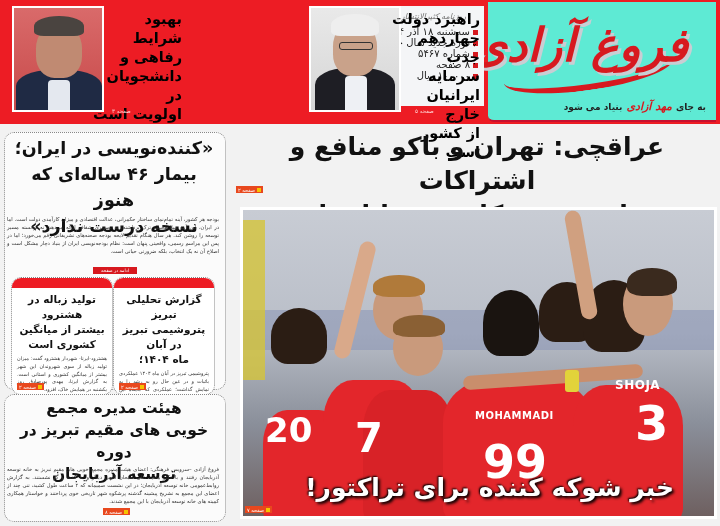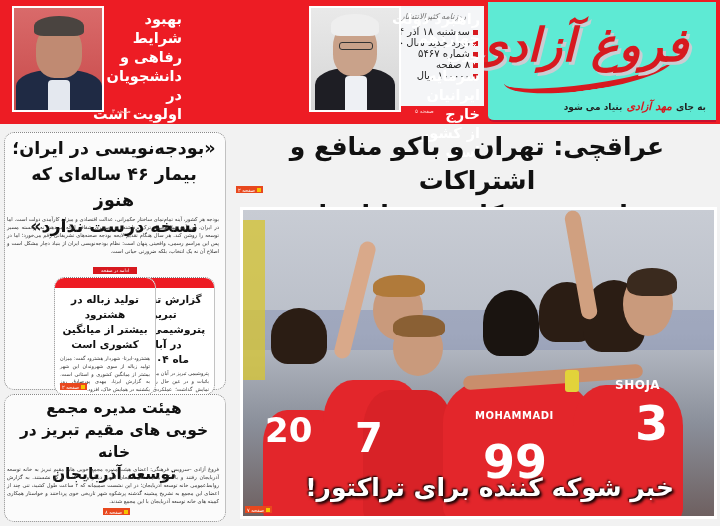--- a/index.html
+++ b/index.html
@@ -15,21 +15,21 @@
   .tagline { position: absolute; right: 10px; top: 98px; font-size: 9px; font-weight: bold; color: #222; white-space: nowrap; display: flex; align-items: center; gap: 4px; }
   .tagline .brand { color: #d7191f; font-style: italic; font-family: "DejaVu Serif", serif; font-size: 11px; }
 
   .info-box { position: absolute; left: 372px; top: 6px; width: 112px; height: 100px; background: #f4f5f7; border-radius: 6px 0 0 6px; padding: 6px 6px 0 0; }
   .info-title { font-family: "DejaVu Serif", serif; font-style: italic; font-size: 8px; color: #777; text-align: center; margin-bottom: 5px; }
   .info-line { font-size: 10px; color: #222; line-height: 11px; text-align: right; white-space: nowrap; }
   .info-line::before { content: ""; display: inline-block; width: 5px; height: 5px; background: #d7191f; margin-left: 3px; vertical-align: middle; }
 
   .teaser { position: absolute; top: 6px; height: 108px; }
   .teaser .photo { position: absolute; top: 0; width: 92px; height: 106px; border: 2px solid #fff; overflow: hidden; }
-  .teaser .headline { position: absolute; top: 4px; font-size: 14.5px; font-weight: bold; color: #ffffff; line-height: 19px; text-align: right; width: 90px; }
+  .teaser .headline { position: absolute; top: 4px; font-size: 14.5px; font-weight: bold; color: #000000; line-height: 19px; text-align: right; width: 90px; }
   .teaser .pageref { position: absolute; bottom: 0; font-size: 5.5px; color: #ffd5d5; }
   .t1 { right: 238px; width: 175px; }
   .t1 .photo { left: 2px; background: linear-gradient(#e9e9e9, #d5d5d5); }
   .t1 .headline { right: 2px; }
   .t1 .pageref { left: 108px; }
   .t2 { left: 4px; width: 180px; }
   .t2 .photo { left: 8px; background: linear-gradient(#d96a6a, #c84a4a); }
   .t2 .headline { right: 2px; }
   .t2 .pageref { left: 108px; }
 
@@ -60,21 +60,21 @@
   .body-text { font-size: 5.2px; color: #333; line-height: 8px; text-align: justify; }
   .s1-body { position: absolute; right: 6px; top: 82px; width: 212px; }
   .red-tab { position: absolute; left: 88px; top: 134px; width: 44px; height: 7px; background: #d7191f; color: #fff; font-size: 4.5px; text-align: center; line-height: 7px; }
 
   .subbox { position: absolute; top: 144px; width: 102px; height: 118px; background: #fff; border: 1.5px dotted #888; border-radius: 10px; overflow: hidden; }
   .subbox .cap { height: 10px; background: #ed1c24; }
   .subbox .sh { font-size: 10.5px; font-weight: bold; color: #111; text-align: center; line-height: 15px; padding: 4px 3px 0; }
   .subbox .sb { font-size: 5px; color: #333; line-height: 7.8px; padding: 3px 5px 0; text-align: justify; }
   .subbox .spref { position: absolute; left: 5px; bottom: 4px; }
   .sub-right { right: 10px; }
-  .sub-left { left: 6px; margin-left: 43px; }
+  .sub-left { left: 6px; }
 
   .story3 { left: 4px; top: 266px; width: 222px; height: 128px; }
   .s3-head { position: absolute; right: 6px; top: 2px; width: 210px; text-align: center; font-size: 15.5px; font-weight: bold; color: #111; line-height: 22px; }
   .s3-body { position: absolute; right: 6px; top: 70px; width: 212px; }
   .s3-pref { position: absolute; left: 98px; top: 113px; }
 </style>
 </head>
 <body>
 
 <div class="masthead">
@@ -178,21 +178,21 @@
 
     <div class="photo-caption">خبر شوکه کننده برای تراکتور!</div>
     <div class="photo-pref pref">صفحه ۷</div>
   </div>
 </div>
 
 <div class="left-col">
 
   <div class="box-dotted story1">
     <div class="s1-head">
-      <div>«بودجه‌نویسی در ایران؛</div>
+      <div>«کننده‌نویسی در ایران؛</div>
       <div>بیمار ۴۶ ساله‌ای که هنوز</div>
       <div>نسخه درست ندارد»</div>
     </div>
     <div class="s1-body body-text">بودجه هر کشور، آینه تمام‌نمای ساختار حکمرانی، عدالت اقتصادی و میزان کارآمدی دولت است. اما در ایران، این آینه سال‌هاست ترک برداشته؛ نه تصویری شفاف ارائه می‌دهد، نه توانسته مسیر توسعه را روشن کند. هر سال هنگام تقدیم لایحه بودجه صحنه‌های تشریفاتی رقم می‌خورد؛ اما در پس این مراسم رسمی، واقعیتی پنهان است: نظام بودجه‌نویسی ایران از بنیاد دچار مشکل است و اصلاح آن نه یک انتخاب، بلکه ضرورتی حیاتی است.</div>
     <div class="red-tab">ادامه در صفحه</div>
 
     <div class="subbox sub-right">
       <div class="cap"></div>
       <div class="sh">
         <div>گزارش تحلیلی تبریز</div>
@@ -211,19 +211,19 @@
         <div>کشوری است</div>
       </div>
       <div class="sb">هشترود-ایرنا- شهردار هشترود گفت: میزان تولید زباله از سوی شهروندان این شهر بیشتر از میانگین کشوری و استانی است. به گزارش ایرنا، مهدی پورصادق روز یکشنبه در همایش خاک، افزود.</div>
       <div class="spref pref">صفحه ۲</div>
     </div>
   </div>
 
   <div class="box-dotted story3">
     <div class="s3-head">
       <div>هیئت مدیره مجمع</div>
-      <div>خویی های مقیم تبریز در خانه</div>
+      <div>خویی های مقیم تبریز در دوره</div>
       <div>توسعه آذربایجان</div>
     </div>
     <div class="s3-body body-text">فروغ آزادی –سرویس فرهنگی: اعضای هیئت مدیره مجمع خویی های مقیم تبریز به خانه توسعه آذربایجان رفتند و با دکتر محمد علی سبحان اللهی دیدار و به گفت و گو نشستند. به گزارش روابط‌عمومی خانه توسعه آذربایجان؛ در این نشست صمیمانه که ۲ ساعت طول کشید، تنی چند از اعضای این مجمع به تشریح پیشینه گذشته پرشکوه شهر تاریخی خوی پرداختند و خواستار همکاری کمیته های خانه توسعه آذربایجان با این مجمع شدند.</div>
     <div class="s3-pref pref">صفحه ۸</div>
   </div>
 </div>
 
 </body></html>

